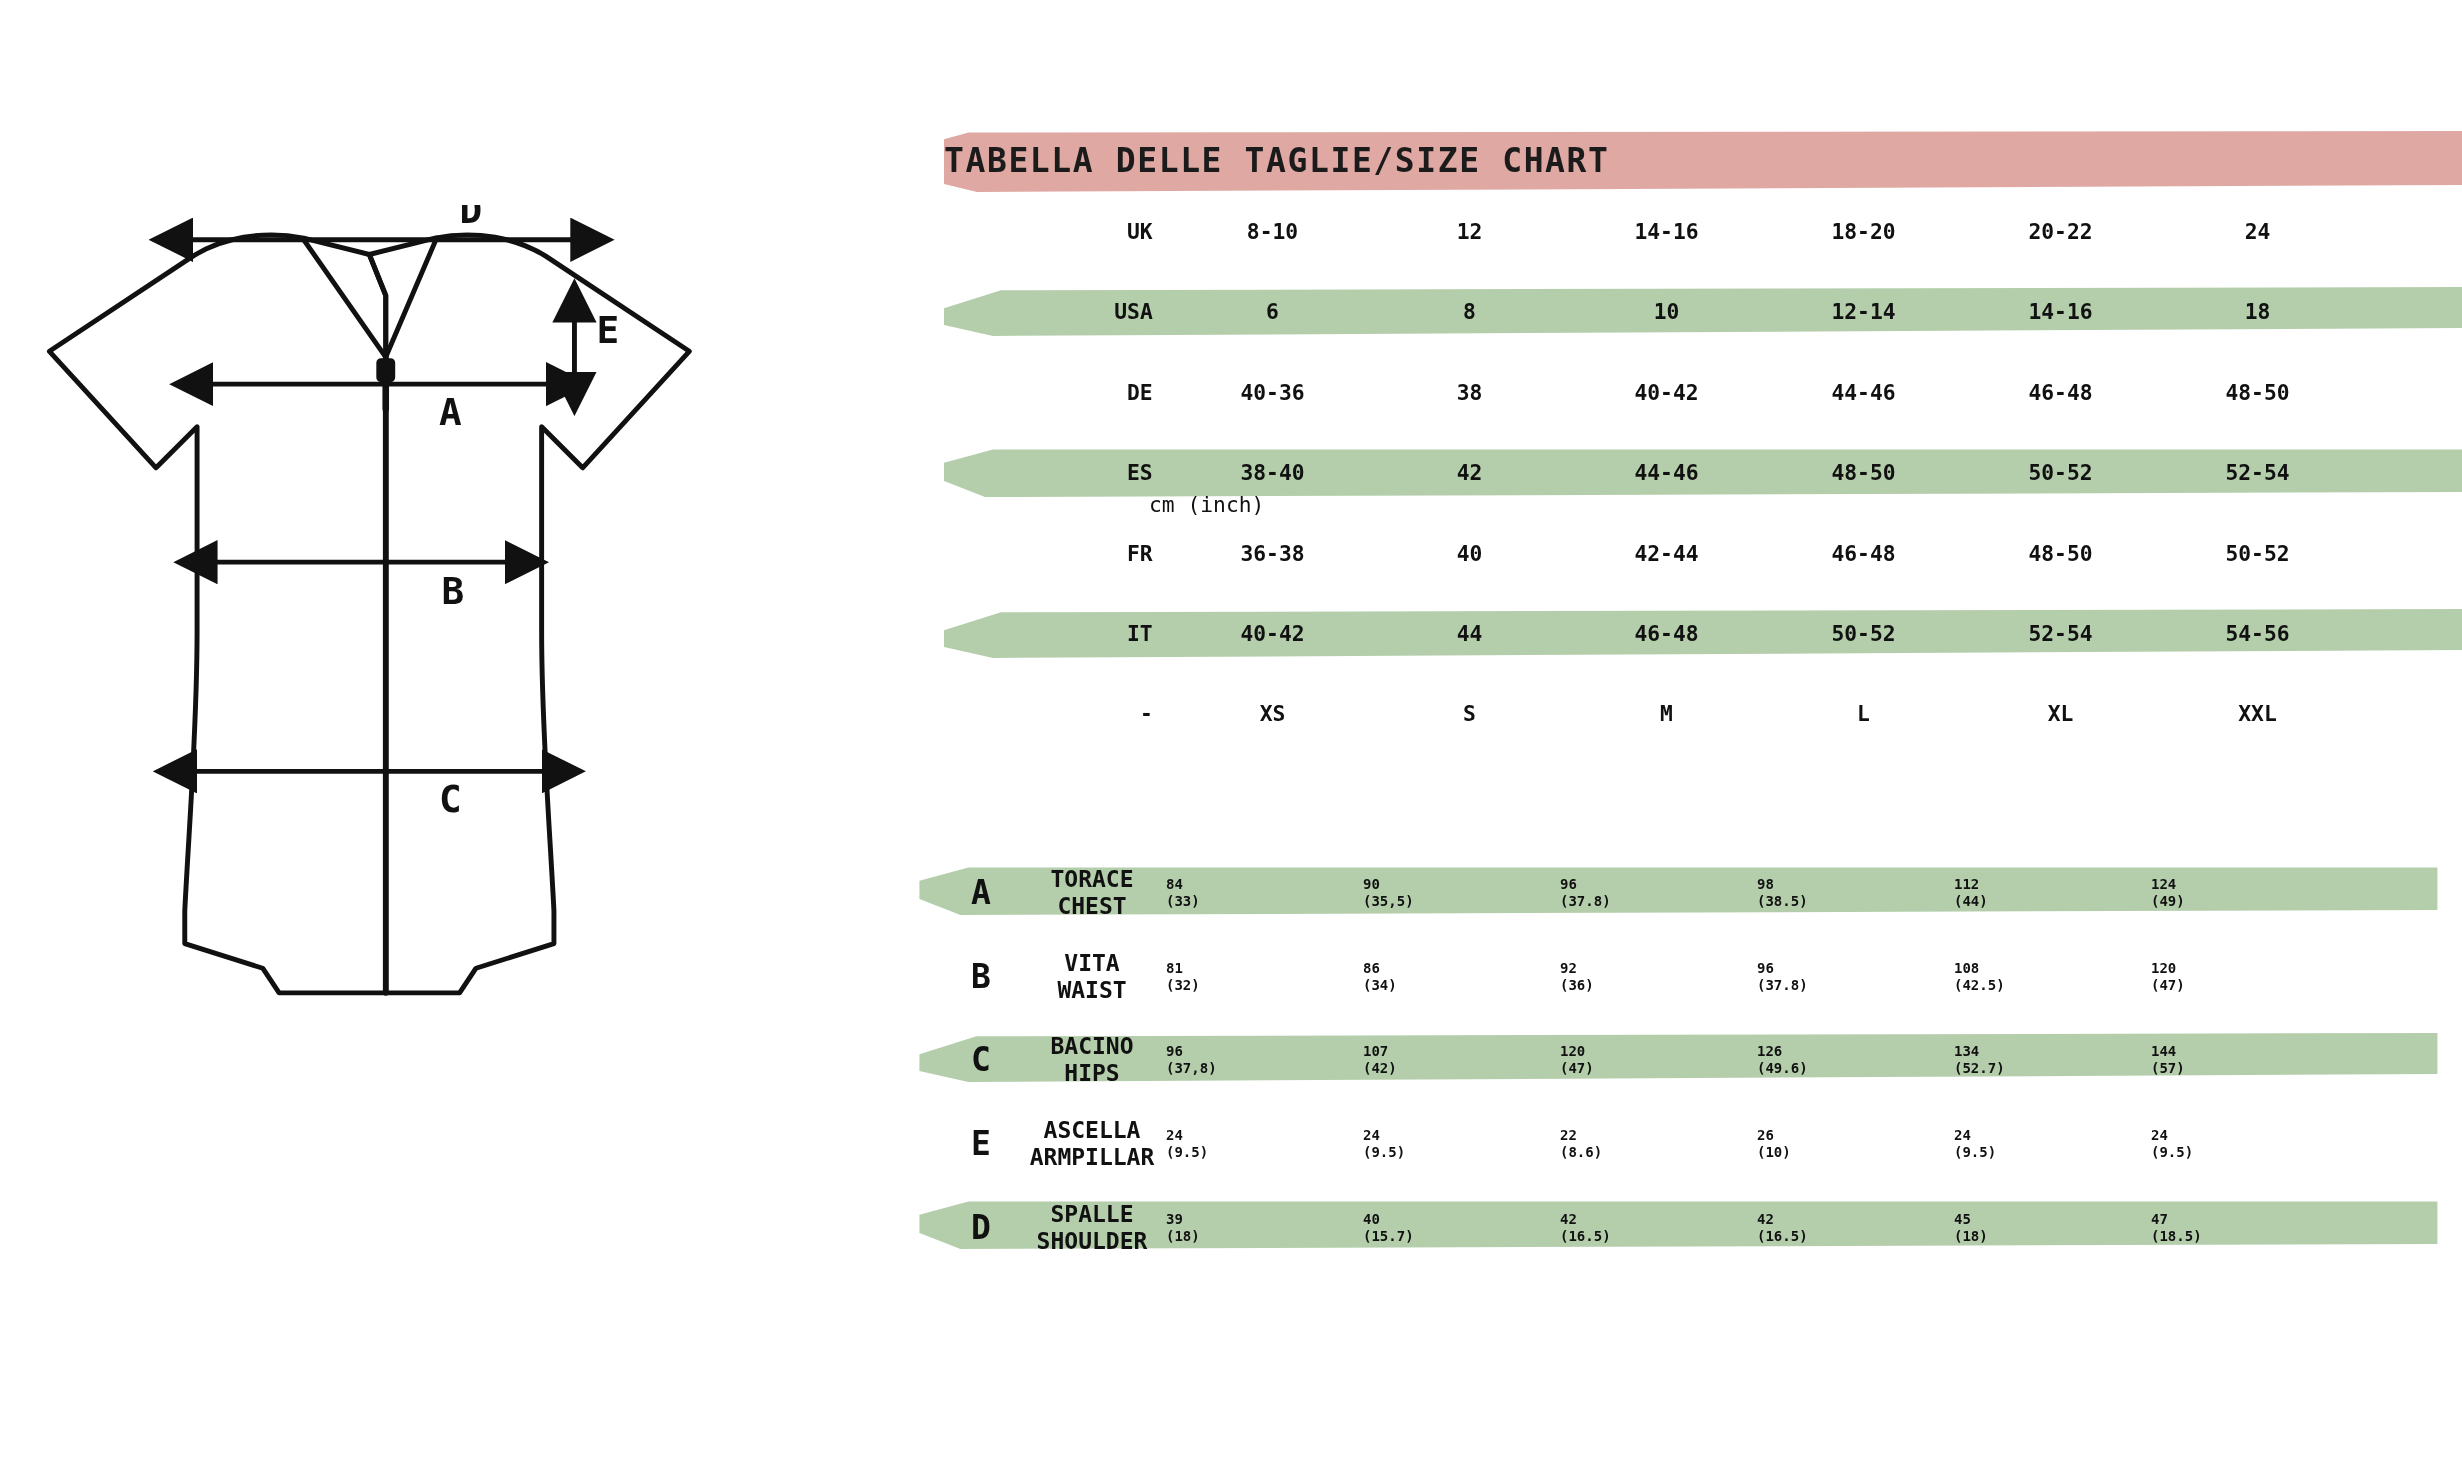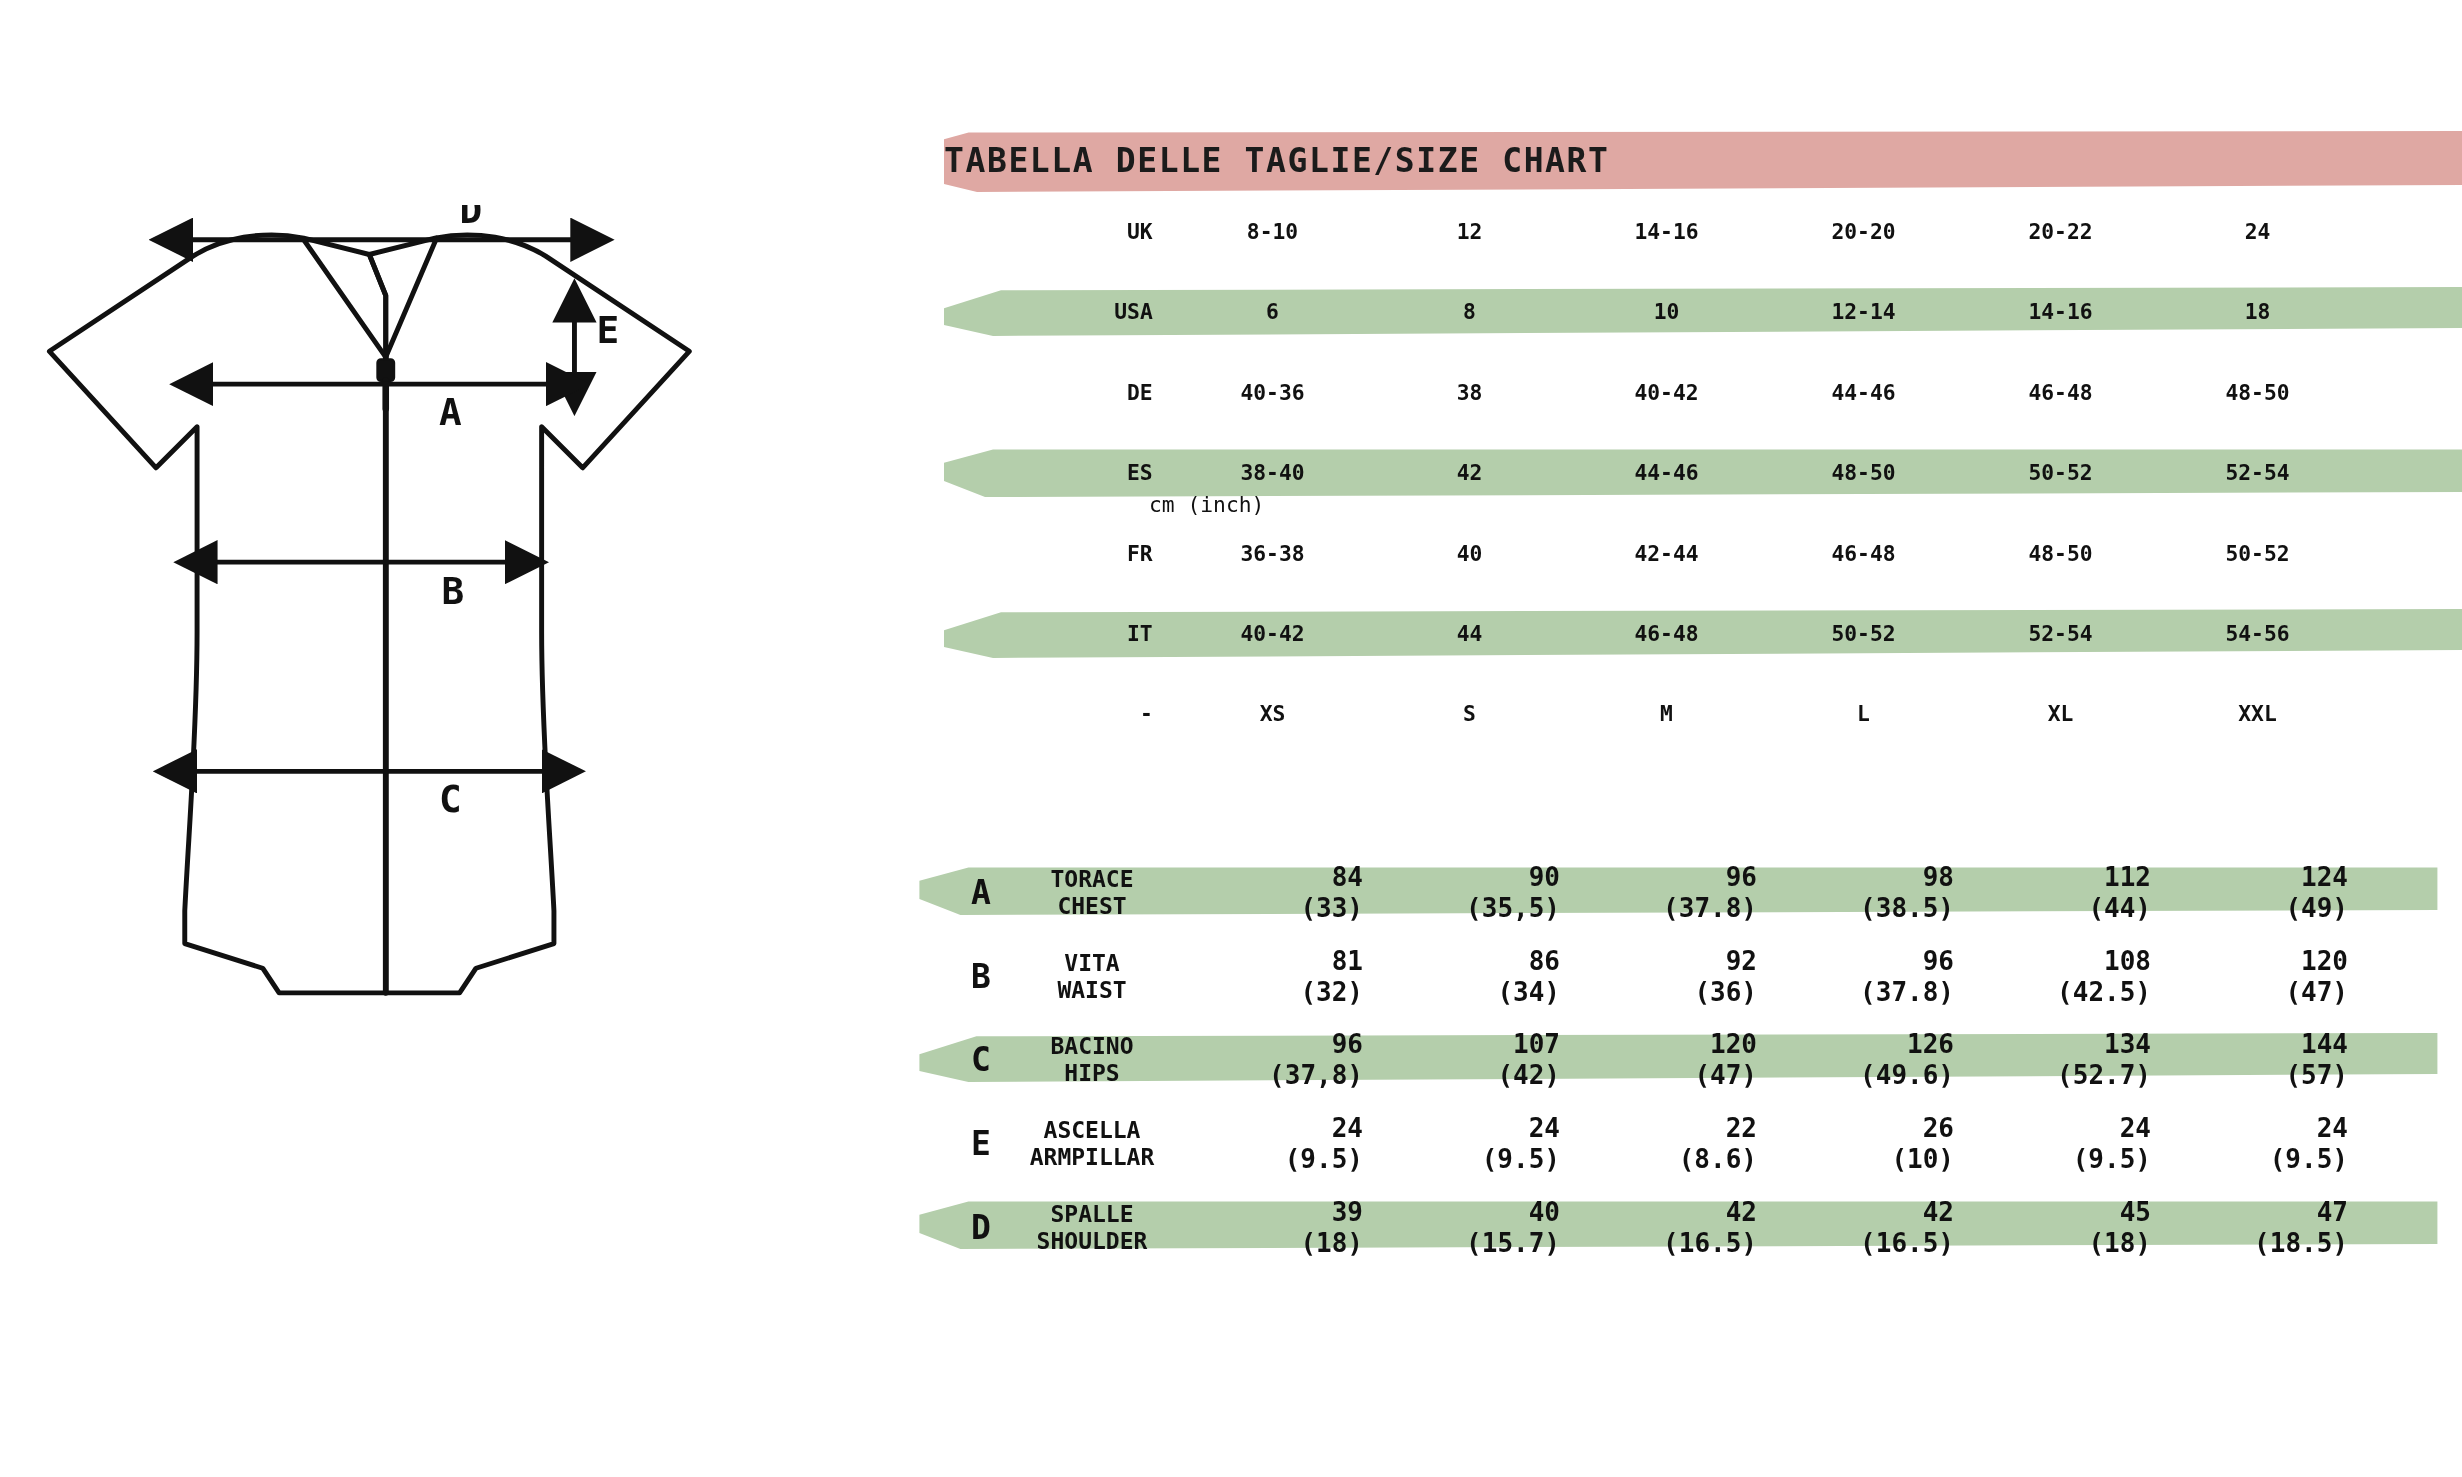--- a/index.html
+++ b/index.html
@@ -119,23 +119,23 @@
     font-weight: bold;
   }
   .mrow .names {
     flex: 0 0 148px;
     text-align: center;
     line-height: 1.16;
     font-size: 23px;
   }
   .mrow .cell {
     flex: 0 0 197px;
-    text-align: right;
+    text-align: left;
     line-height: 1.16;
-    font-size: 26px;
+    font-size: 14px;
   }
   .sub { display: block; }
 </style>
 </head>
 <body>
 
 <div id="garment-panel">
   <svg id="garment-svg" width="886" height="944" viewBox="0 0 1080 1150">
     <g fill="none" stroke="#111111" stroke-width="6" stroke-linejoin="round" stroke-linecap="round">
 
@@ -191,21 +191,21 @@
 <div id="chart-panel">
 
   <div class="title-band"></div>
   <div class="title-text">TABELLA DELLE TAGLIE/SIZE CHART</div>
 
   <div class="srow" style="top:207px">
     <div class="lbl">UK</div>
     <div class="cell">8-10</div>
     <div class="cell">12</div>
     <div class="cell">14-16</div>
-    <div class="cell">20-20</div>
+    <div class="cell">18-20</div>
     <div class="cell">20-22</div>
     <div class="cell">24</div>
   </div>
 
   <div class="green-band band-a" style="left:0;top:287px;width:1518px"></div>
   <div class="srow" style="top:287px">
     <div class="lbl">USA</div>
     <div class="cell">6</div>
     <div class="cell">8</div>
     <div class="cell">10</div>

